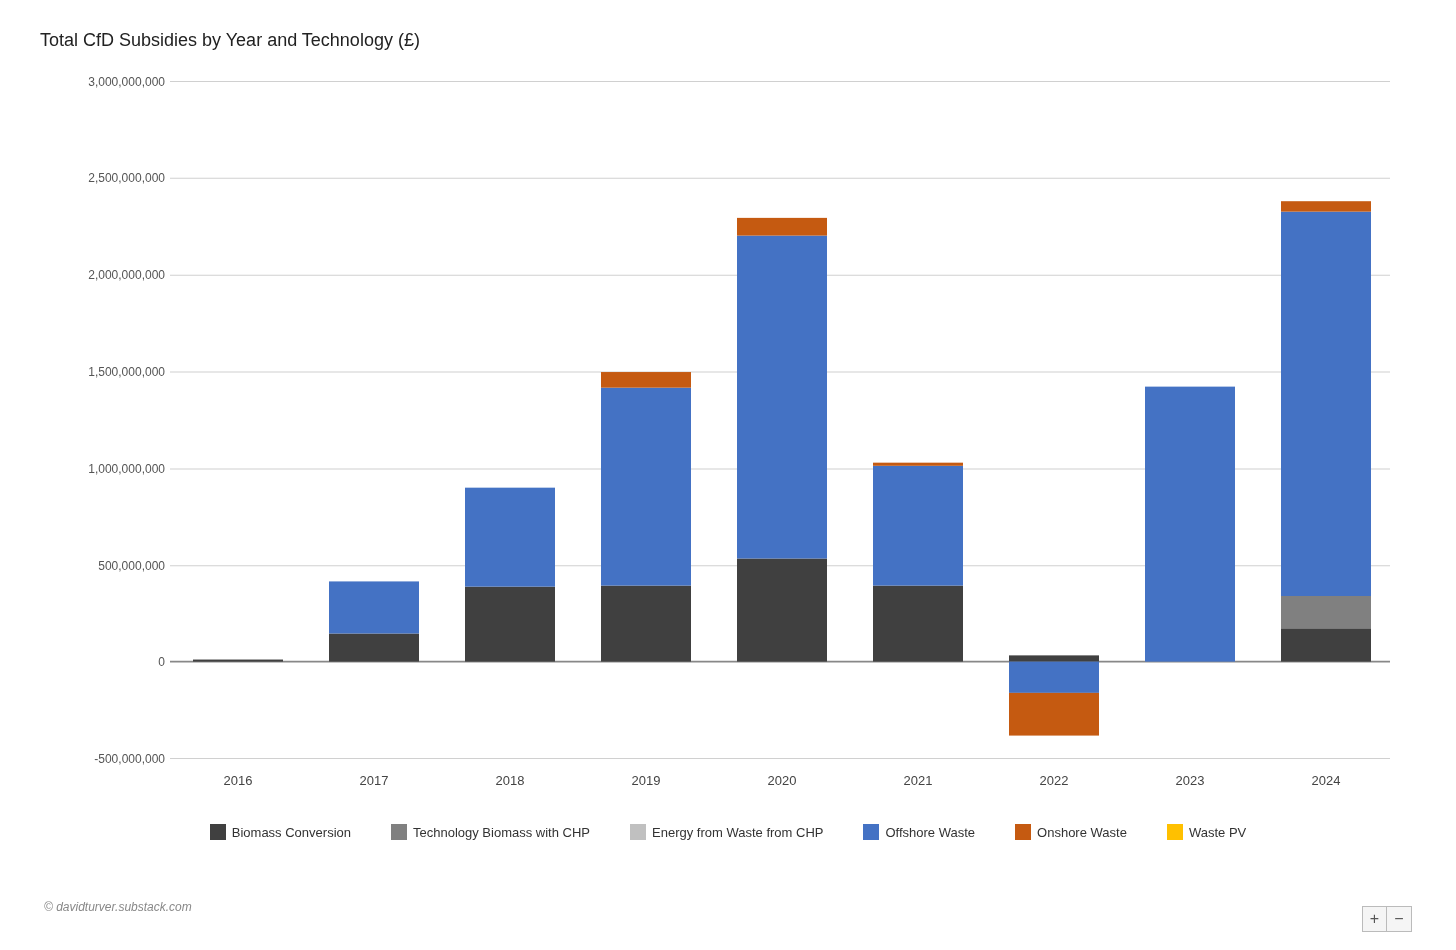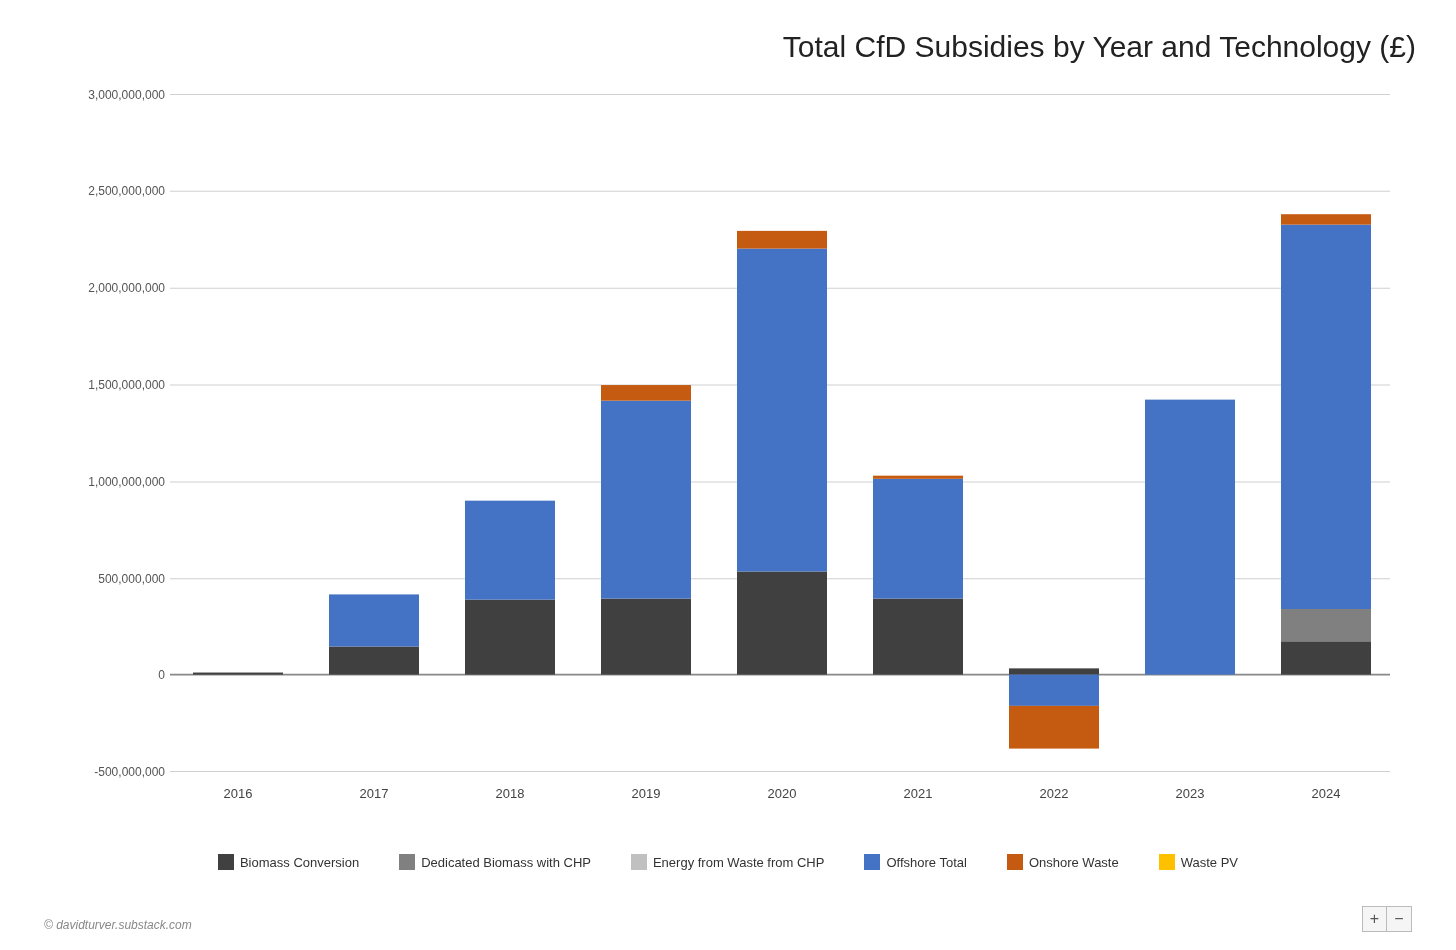--- a/index.html
+++ b/index.html
@@ -11,60 +11,60 @@
       overflow: hidden;
       position: relative;
     }
     .chart-container {
       width: 1456px;
       height: 950px;
       padding: 30px 40px 20px 40px;
       position: relative;
     }
     .chart-title {
-      text-align: right;
-      font-size: 30px;
+      text-align: left;
+      font-size: 18px;
       font-weight: 400;
       color: #222;
       margin-bottom: 20px;
     }
     .chart-area {
       position: relative;
       width: 100%;
       height: 750px;
     }
     svg.main-chart {
       width: 100%;
       height: 100%;
     }
     .legend {
       display: flex;
       flex-direction: row;
       justify-content: center;
       align-items: center;
       gap: 40px;
-      margin-top: 20px;
+      margin-top: 3px;
       flex-wrap: wrap;
     }
     .legend-item {
       display: flex;
       align-items: center;
       gap: 6px;
       font-size: 13px;
       color: #333;
     }
     .legend-swatch {
       width: 16px;
       height: 16px;
       display: inline-block;
       flex-shrink: 0;
     }
     .watermark {
       position: absolute;
-      bottom: 18px;
+      bottom: 36px;
       left: 44px;
       font-size: 12px;
       color: #888;
       font-style: italic;
     }
     .zoom-controls {
       position: absolute;
       bottom: 18px;
       right: 44px;
       display: flex;
@@ -169,29 +169,29 @@
     </svg>
   </div>
 
   <div class="legend">
     <div class="legend-item">
       <span class="legend-swatch" style="background:#404040;"></span>
       <span>Biomass Conversion</span>
     </div>
     <div class="legend-item">
       <span class="legend-swatch" style="background:#808080;"></span>
-      <span>Dedicated Biomass with CHP</span>
+      <span>Technology Biomass with CHP</span>
     </div>
     <div class="legend-item">
       <span class="legend-swatch" style="background:#c0c0c0;"></span>
       <span>Energy from Waste from CHP</span>
     </div>
     <div class="legend-item">
       <span class="legend-swatch" style="background:#4472c4;"></span>
-      <span>Offshore Total</span>
+      <span>Offshore Waste</span>
     </div>
     <div class="legend-item">
       <span class="legend-swatch" style="background:#c55a11;"></span>
       <span>Onshore Waste</span>
     </div>
     <div class="legend-item">
       <span class="legend-swatch" style="background:#ffc000;"></span>
       <span>Waste PV</span>
     </div>
   </div>

